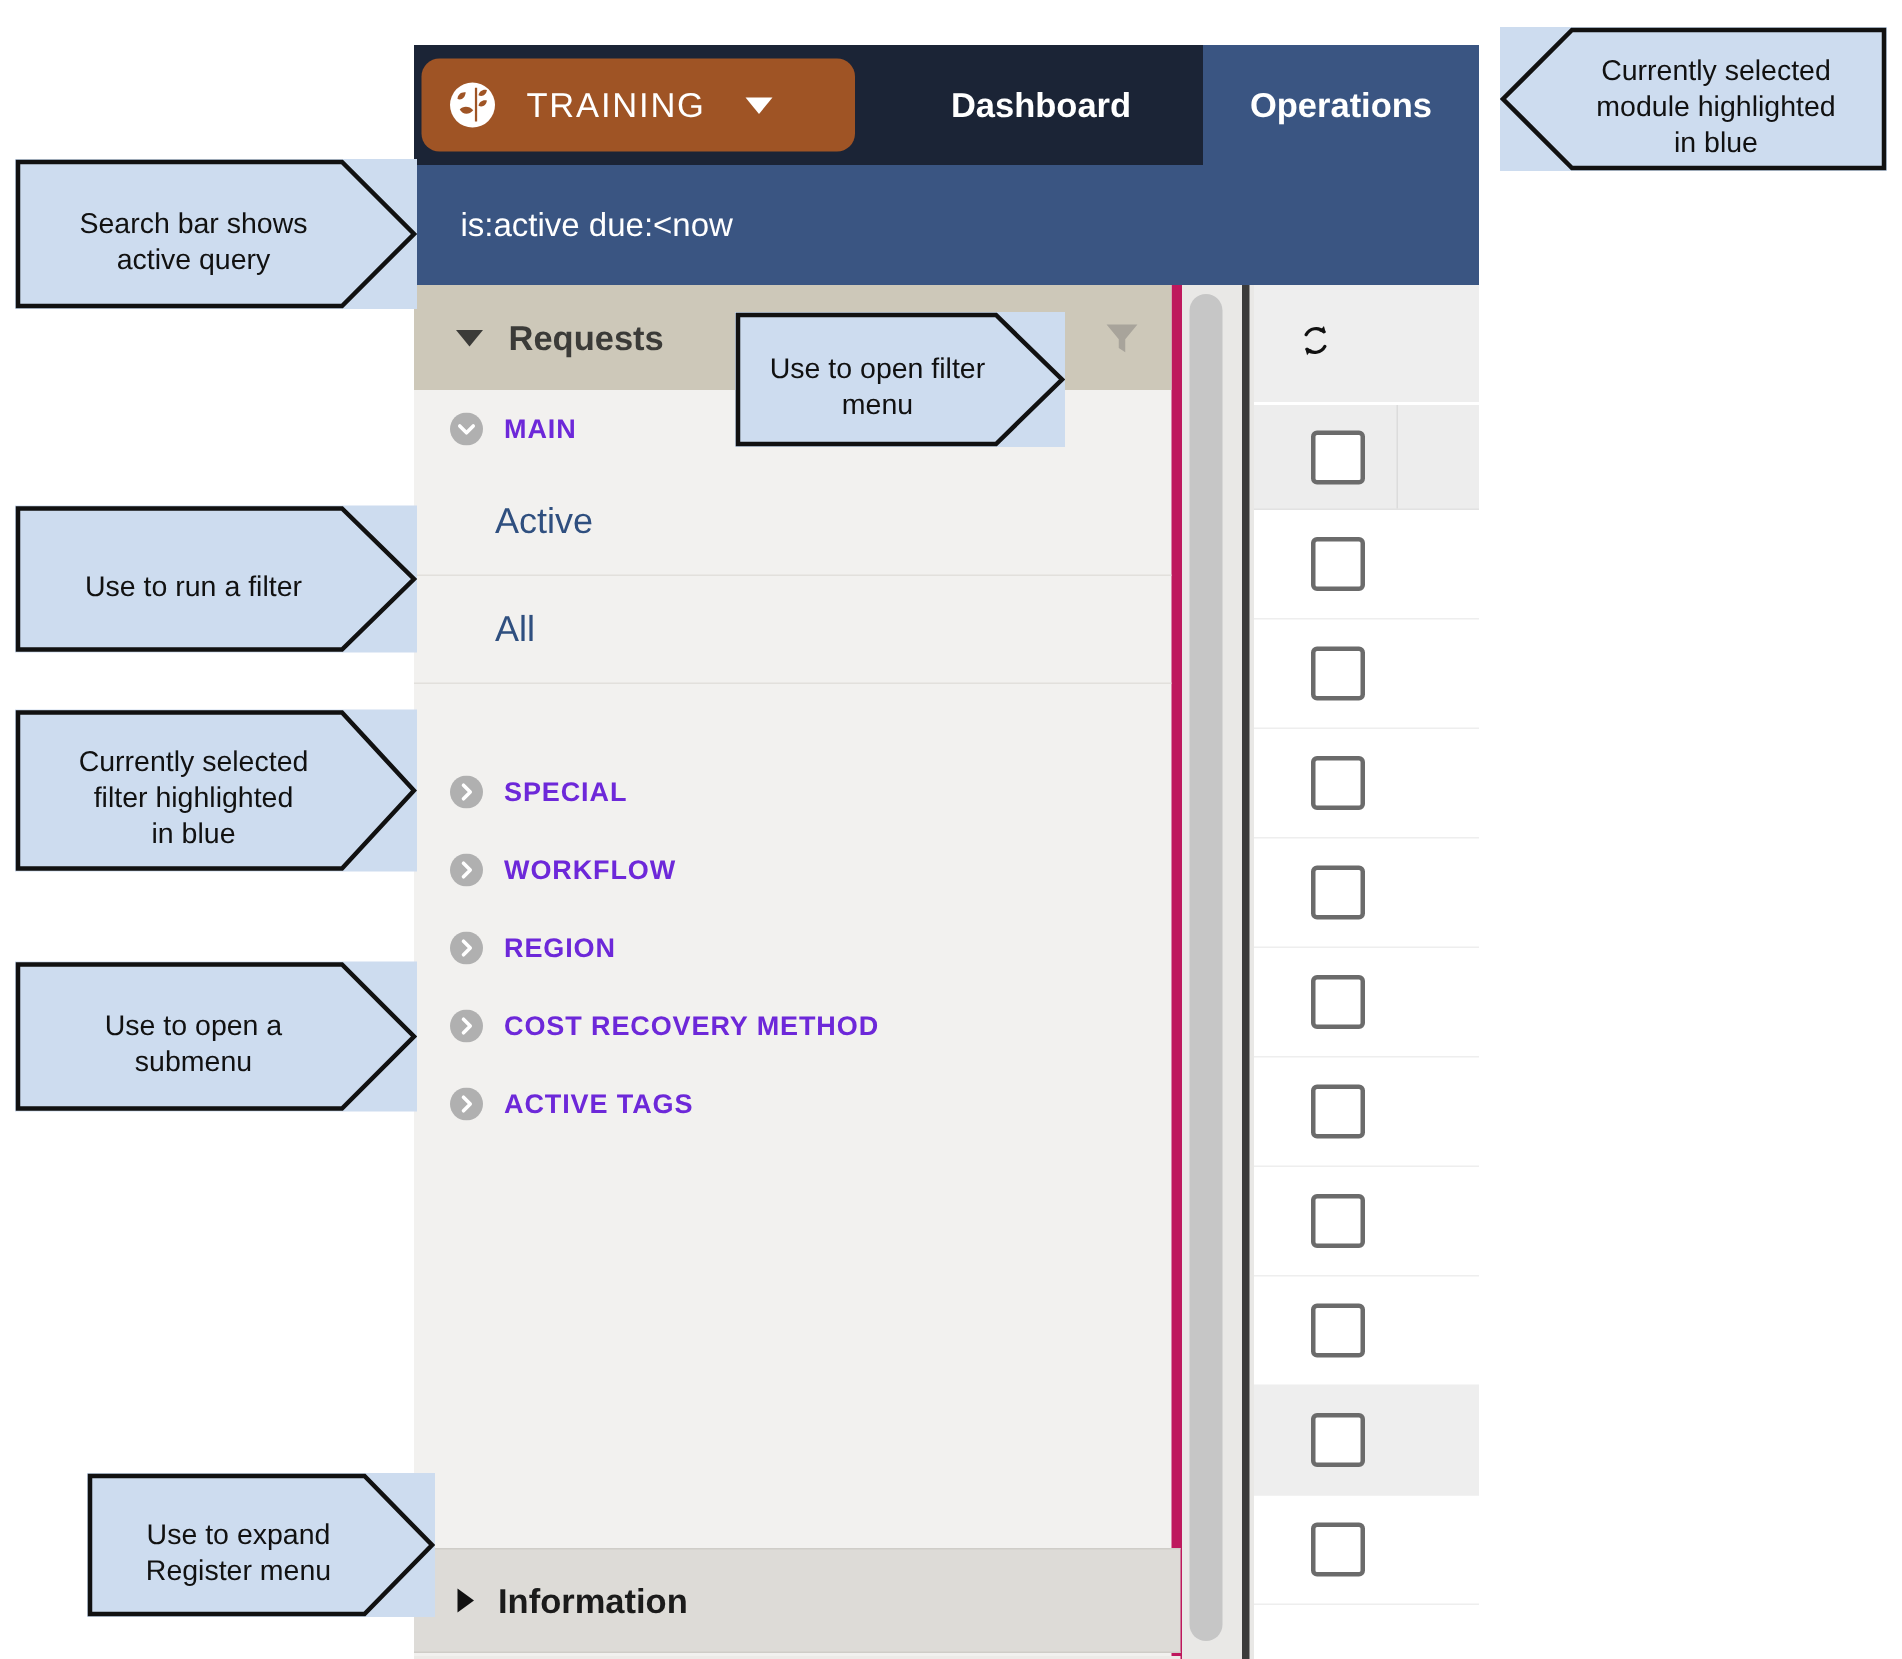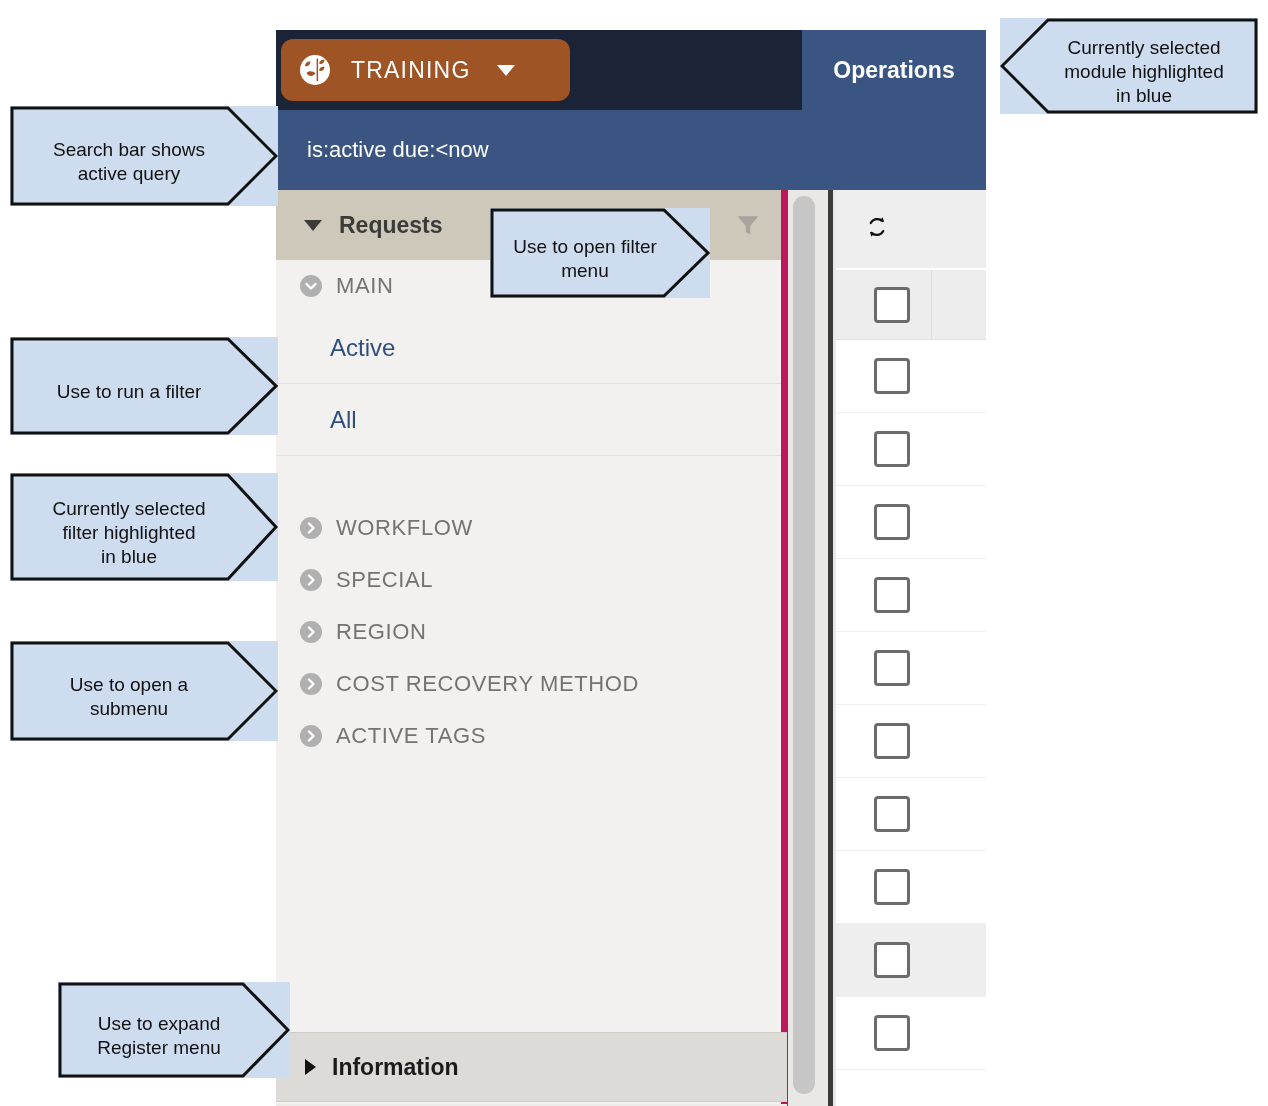--- a/index.html
+++ b/index.html
@@ -139,23 +139,23 @@
     align-items: center;
     height: 52px;
     padding-left: 24px;
   }
   .group-head .circ {
     width: 22px; height: 22px;
     flex: 0 0 auto;
   }
   .group-head .gh-label {
     margin-left: 14px;
-    font-size: 22px;
-    font-weight: normal;
-    color: #737373;
+    font-size: 18px;
+    font-weight: bold;
+    color: #6d28d9;
     letter-spacing: 0.6px;
   }
 
   .filter-item {
     height: 72px;
     display: flex;
     align-items: center;
     padding-left: 54px;
     font-size: 24px;
     color: #2f4f7f;
@@ -316,20 +316,23 @@
           <path d="M6 12 C6 9, 8.5 7, 11.5 7.5 C11 11, 9 13, 6 12 Z" fill="#9f5425"></path>
           <path d="M20 9.5 C20.5 6.8, 23 5.2, 25.6 6 C25.2 9, 22.8 10.8, 20 9.5 Z" fill="#9f5425"></path>
           <path d="M20 16.5 C20.4 13.8, 23 12.2, 25.6 13 C25.2 16, 22.8 17.8, 20 16.5 Z" fill="#9f5425"></path>
           <path d="M7.5 19 C9.5 16.5, 14 16.5, 16.5 19.5 C13.5 23, 9.5 22.5, 7.5 19 Z" fill="#9f5425"></path>
         </svg>
       </span>
       <span id="brand-name">TRAINING</span>
       <span id="brand-caret"></span>
     </div>
 
+    <div class="navtab" id="tab-dashboard">
+      <span>Dashboard</span>
+    </div>
     <div class="navtab" id="tab-operations">
       <span>Operations</span>
     </div>
   </div>
 
   <div id="searchbar">
     <span id="search-query" placeholder="Search">is:active due:&lt;now</span>
   </div>
 
   <div id="app-body">
@@ -365,31 +368,31 @@
 
       <div id="spacer-gap"></div>
 
       <div class="group-head">
         <span class="circ">
           <svg viewBox="0 0 22 22" width="22" height="22" aria-hidden="true">
             <circle cx="11" cy="11" r="11" fill="#b0b0b0"></circle>
             <path d="M9 6.5 L13.5 11 L9 15.5" stroke="#ffffff" stroke-width="2.4" fill="none" stroke-linecap="round" stroke-linejoin="round"></path>
           </svg>
         </span>
-        <span class="gh-label">WORKFLOW</span>
+        <span class="gh-label">SPECIAL</span>
       </div>
 
       <div class="group-head">
         <span class="circ">
           <svg viewBox="0 0 22 22" width="22" height="22" aria-hidden="true">
             <circle cx="11" cy="11" r="11" fill="#b0b0b0"></circle>
             <path d="M9 6.5 L13.5 11 L9 15.5" stroke="#ffffff" stroke-width="2.4" fill="none" stroke-linecap="round" stroke-linejoin="round"></path>
           </svg>
         </span>
-        <span class="gh-label">SPECIAL</span>
+        <span class="gh-label">WORKFLOW</span>
       </div>
 
       <div class="group-head">
         <span class="circ">
           <svg viewBox="0 0 22 22" width="22" height="22" aria-hidden="true">
             <circle cx="11" cy="11" r="11" fill="#b0b0b0"></circle>
             <path d="M9 6.5 L13.5 11 L9 15.5" stroke="#ffffff" stroke-width="2.4" fill="none" stroke-linecap="round" stroke-linejoin="round"></path>
           </svg>
         </span>
         <span class="gh-label">REGION</span>

